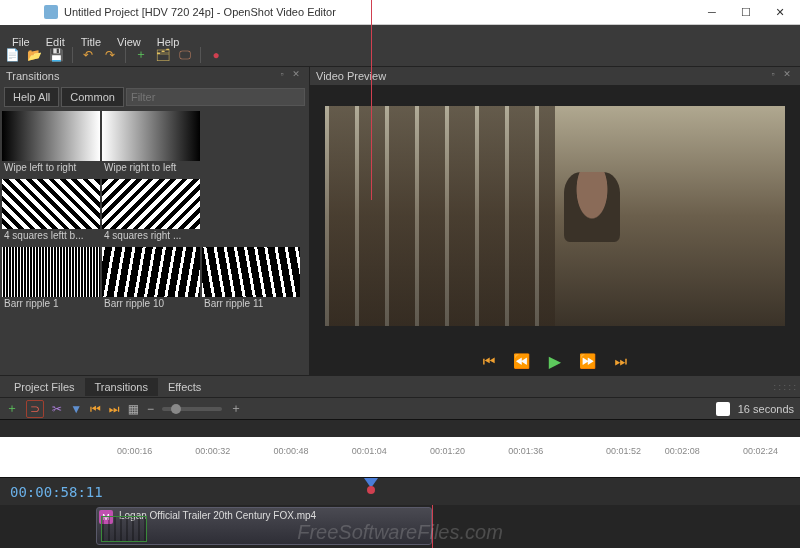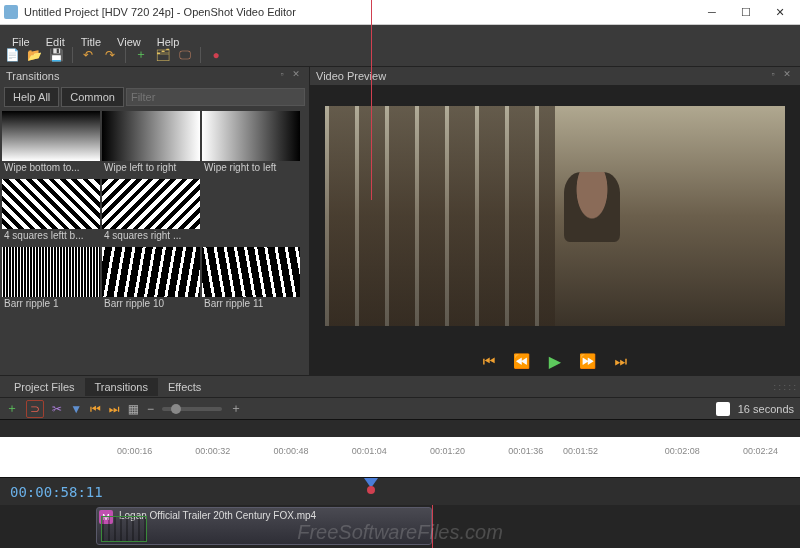--- a/index.html
+++ b/index.html
@@ -1,17 +1,17 @@
 <!DOCTYPE html>
 <html><head>
 <meta charset="utf-8">
 <style>
 * { margin:0; padding:0; box-sizing:border-box; font-family:"Segoe UI",Tahoma,sans-serif; }
 body { width:800px; height:548px; background:#fff; overflow:hidden; font-size:11px; }
-.titlebar { height:22px; background:#fff; display:flex; align-items:center; padding:12px 4px; border-bottom:1px solid #ccc; }
+.titlebar { height:22px; background:#fff; display:flex; align-items:center; padding:12px 4px; border-bottom:1px solid #ccc;margin-left:40px; }
 .titlebar .icon { width:14px; height:14px; margin-right:6px; background:#7ab0d8; border-radius:2px; }
 .titlebar .title { color:#333; font-size:11px; flex:1; }
 .winbtns { display:flex; gap:2px; }
 .winbtn { width:32px; height:18px; display:flex; align-items:center; justify-content:center; color:#333; font-size:11px; cursor:pointer; }
 .menubar { height:18px; background:#3a3a3a; display:flex; align-items:center; padding:0 4px; color:#ddd; font-size:11px; }
 .menuitem { padding:0 8px; cursor:pointer;margin-top:16px; }
 .toolbar { height:24px; background:#3a3a3a; display:flex; align-items:center; padding:0 4px; gap:4px; border-bottom:1px solid #222; }
 .tbtn { width:18px; height:18px; display:flex; align-items:center; justify-content:center; cursor:pointer; font-size:12px; }
 .tsep { width:1px; height:16px; background:#555; margin:0 2px; }
 .main { height:308px; display:flex; background:#2e2e2e; }
@@ -132,24 +132,20 @@
       <span class="pbtn">✕</span>
     </div>
     <div class="filterrow">
       <div class="filtertab">Help All</div>
       <div class="filtertab">Common</div>
       <input class="filterinput" placeholder="Filter" style="">
     </div>
     <div class="transgrid" id="transgrid">
         <div class="transrow">
           <div class="transitem">
-            <div class="transthumb th-wipe-bt"></div>
-            <div class="translabel">Wipe bottom to...</div>
-          </div>
-          <div class="transitem">
             <div class="transthumb th-wipe-lr"></div>
             <div class="translabel">Wipe left to right</div>
           </div>
           <div class="transitem">
             <div class="transthumb th-wipe-rl"></div>
             <div class="translabel">Wipe right to left</div>
           </div>
         </div>
         <div class="transrow">
           <div class="transitem">
@@ -222,21 +218,21 @@
   <div class="dur">16 seconds</div>
 </div>
 
 <div class="ruler" id="ruler">
     <div class="tick" style="left: 117.111px;">00:00:16</div>
     <div class="tick" style="left: 195.333px;">00:00:32</div>
     <div class="tick" style="left: 273.556px;">00:00:48</div>
     <div class="tick" style="left: 351.778px;">00:01:04</div>
     <div class="tick" style="left: 430px;">00:01:20</div>
     <div class="tick" style="left: 508.222px;">00:01:36</div>
-    <div class="tick" style="left: 563px;">00:01:52</div>
+    <div class="tick" style="left: 606px;">00:01:52</div>
     <div class="tick" style="left: 664.667px;">00:02:08</div>
     <div class="tick" style="left: 742.889px;">00:02:24</div>
   </div>
 
 <div class="timehead">
   <div class="timecode">00:00:58:11</div>
   <div class="playhead" id="playhead" style="left: 363.56px;">
     <div class="marker"></div>
     <div class="ball"></div>
   </div>

